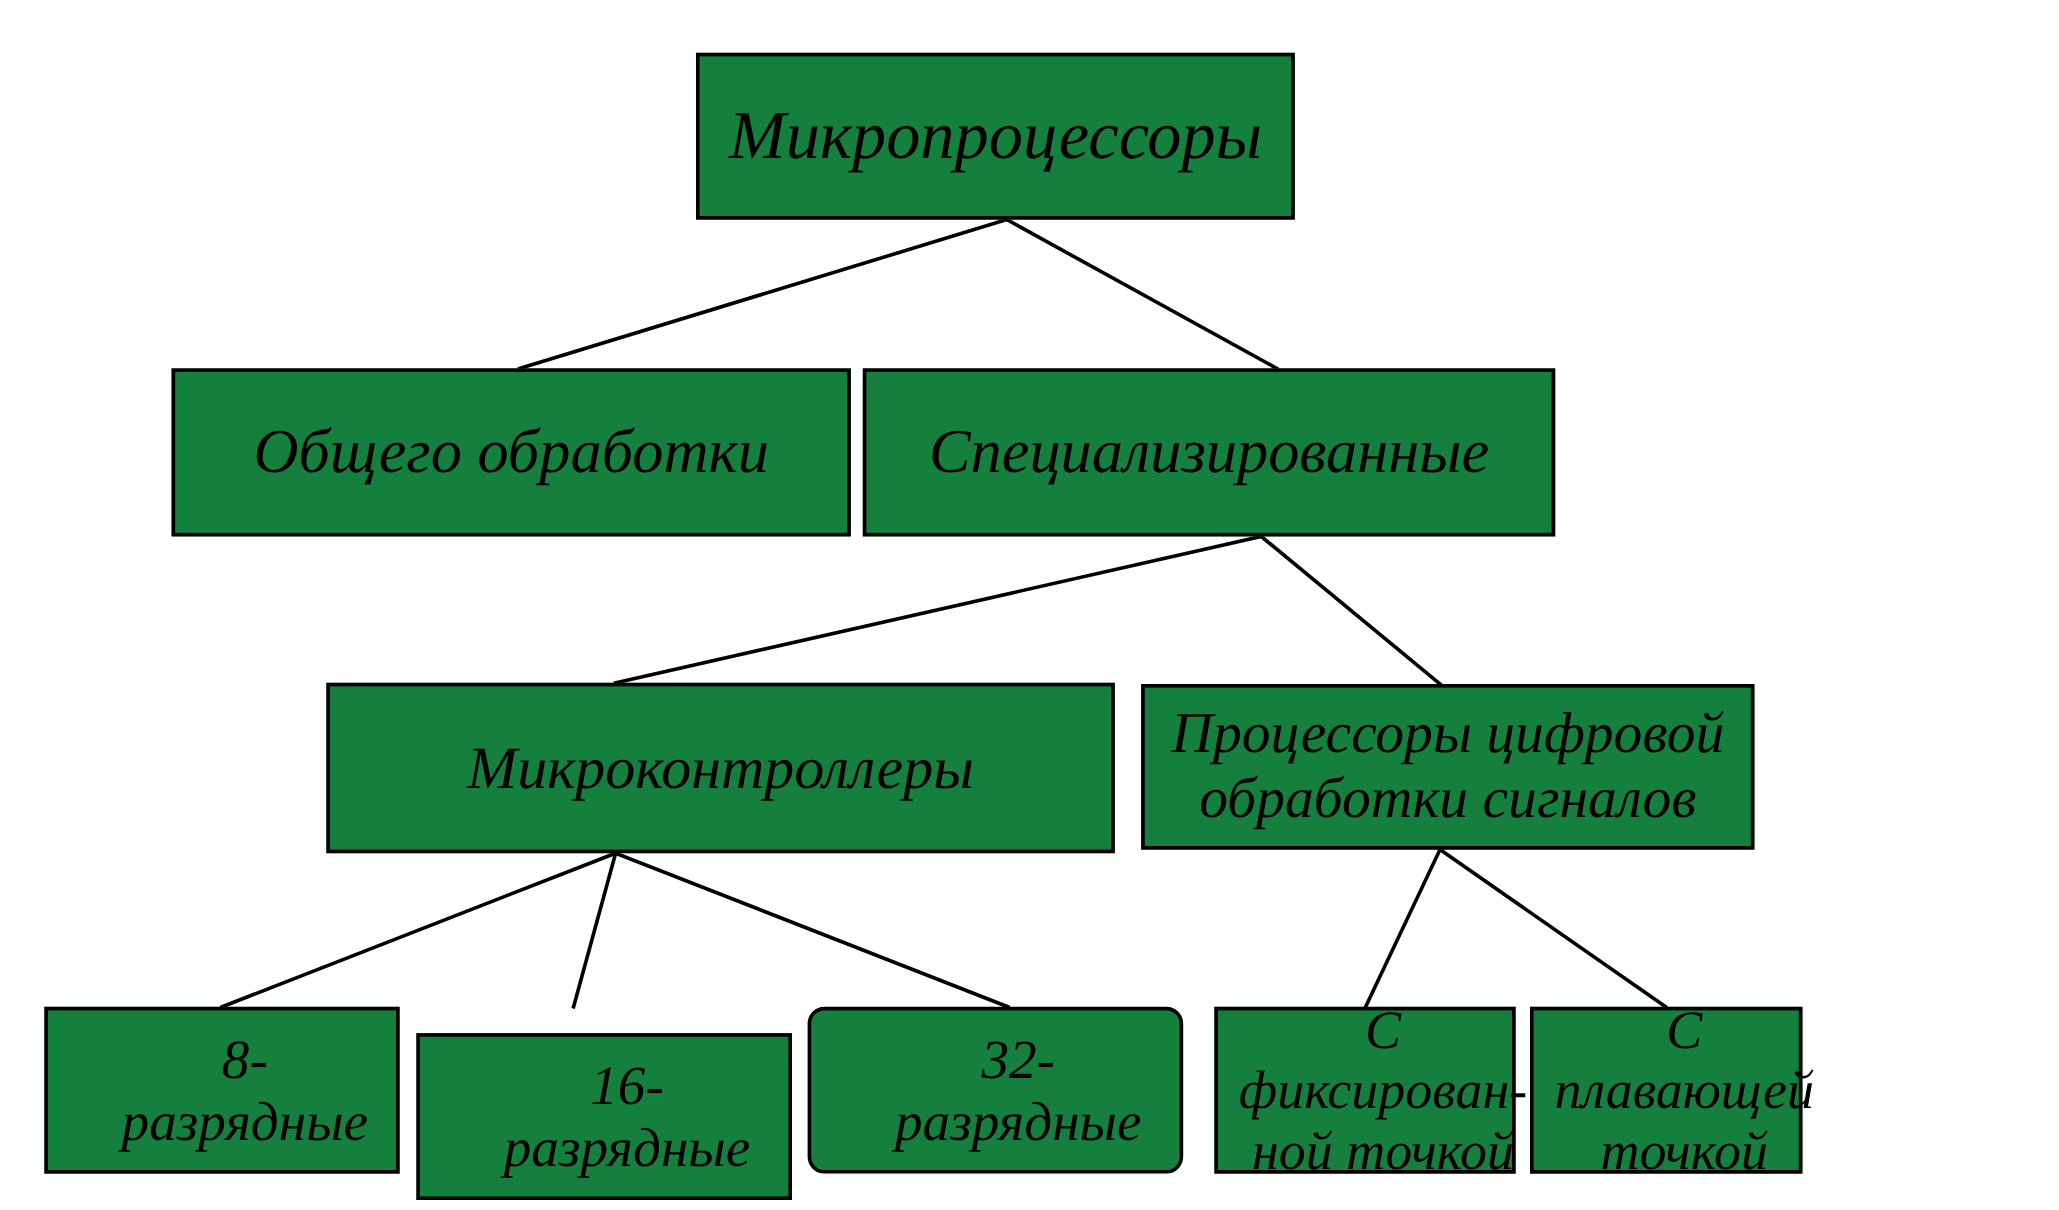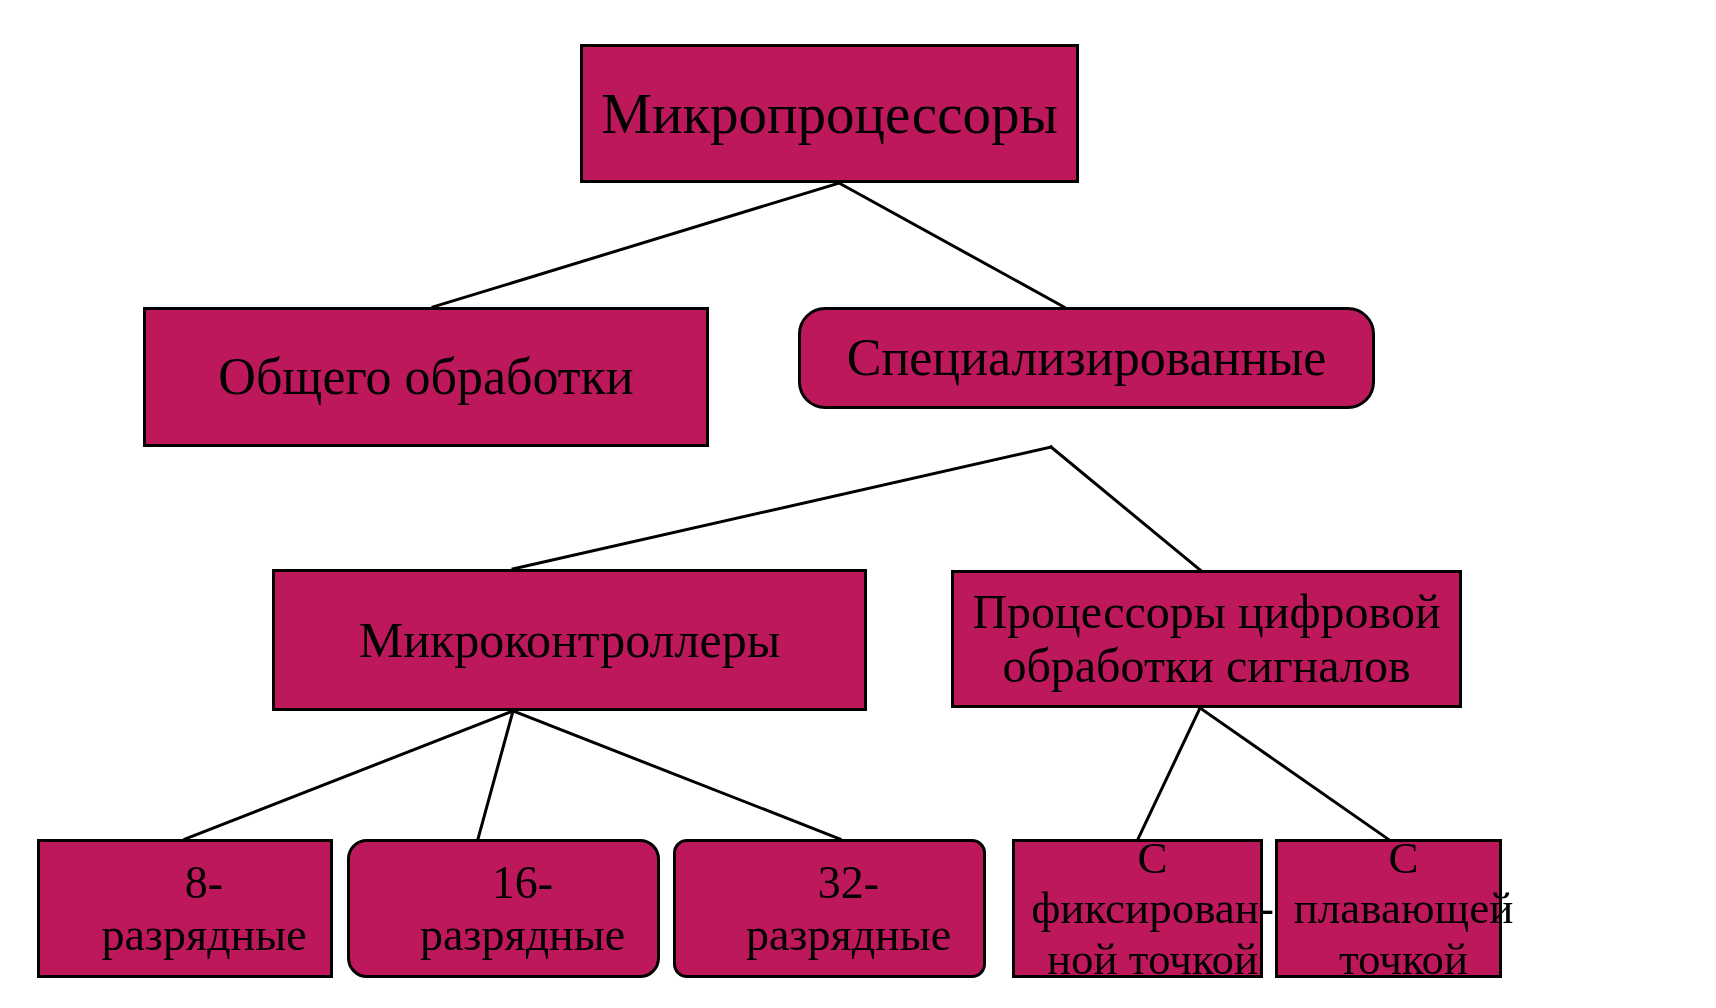--- a/index.html
+++ b/index.html
@@ -20,28 +20,29 @@
     left: 0;
     top: 0;
     width: 1716px;
     height: 1008px;
     pointer-events: none;
   }
   .node {
     position: absolute;
     box-sizing: border-box;
     border: 3px solid #000000;
-    background: #be185d;
+    background: #15803d;
     display: flex;
     align-items: center;
     justify-content: center;
     text-align: center;
     color: #000000;
     line-height: 1.12;
     padding: 2px 6px;
+    font-style: italic;
   }
   .node span {
     display: block;
     white-space: pre-line;
   }
   .f-root   { font-size: 57px; }
   .f-lvl2   { font-size: 52px; }
   .f-lvl3   { font-size: 50px; }
   .f-lvl3b  { font-size: 48px; }
   .f-leaf   { font-size: 46px; padding-left: 44px; }
@@ -71,38 +72,38 @@
   </svg>
 
   <div class="node f-root" style="left:580px; top:44px; width:499px; height:139px;">
     <span>Микропроцессоры</span>
   </div>
 
   <div class="node f-lvl2" style="left:143px; top:307px; width:566px; height:140px;">
     <span>Общего обработки</span>
   </div>
 
-  <div class="node f-lvl2" style="left:798px; top:307px; width:577px; height:102px;border-radius:27px;">
+  <div class="node f-lvl2" style="left:719px; top:307px; width:577px; height:140px;">
     <span>Специализированные</span>
   </div>
 
-  <div class="node f-lvl3" style="left:272px; top:569px; width:595px; height:142px;">
+  <div class="node f-lvl3" style="left:272px; top:569px; width:657px; height:142px;">
     <span>Микроконтроллеры</span>
   </div>
 
   <div class="node f-lvl3b" style="left:951px; top:570px; width:511px; height:138px;">
     <span>Процессоры цифровой
 обработки сигналов</span>
   </div>
 
   <div class="node f-leaf" style="left:37px; top:839px; width:296px; height:139px;">
     <span>8-разрядные</span>
   </div>
 
-  <div class="node f-leaf" style="left:347px; top:839px; width:313px; height:139px;border-radius:20px;">
+  <div class="node f-leaf" style="left:347px; top:861px; width:313px; height:139px;">
     <span>16-разрядные</span>
   </div>
 
   <div class="node f-leaf" style="left:673px; top:839px; width:313px; height:139px;border-radius:14px;">
     <span>32-разрядные</span>
   </div>
 
   <div class="node f-leafs" style="left:1012px; top:839px; width:251px; height:139px;padding-left:36px;">
     <span>С фиксирован-
 ной точкой</span>

